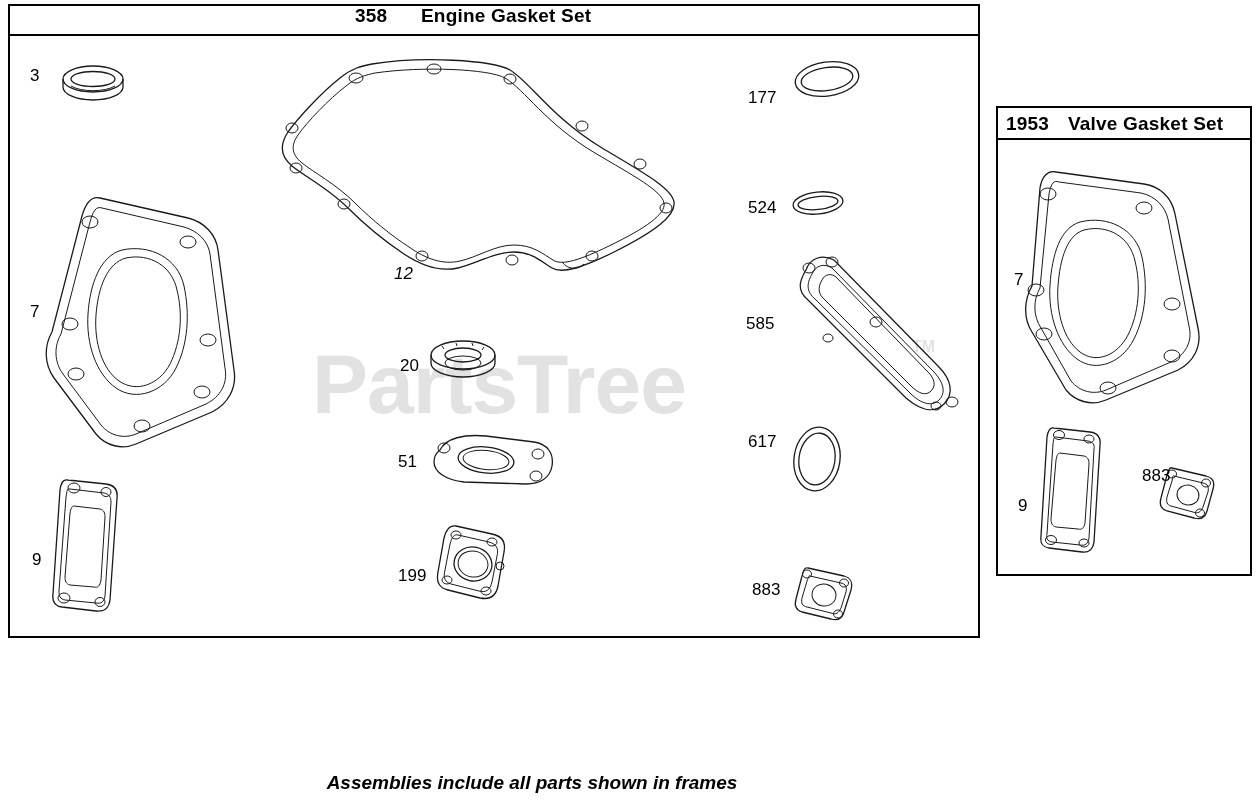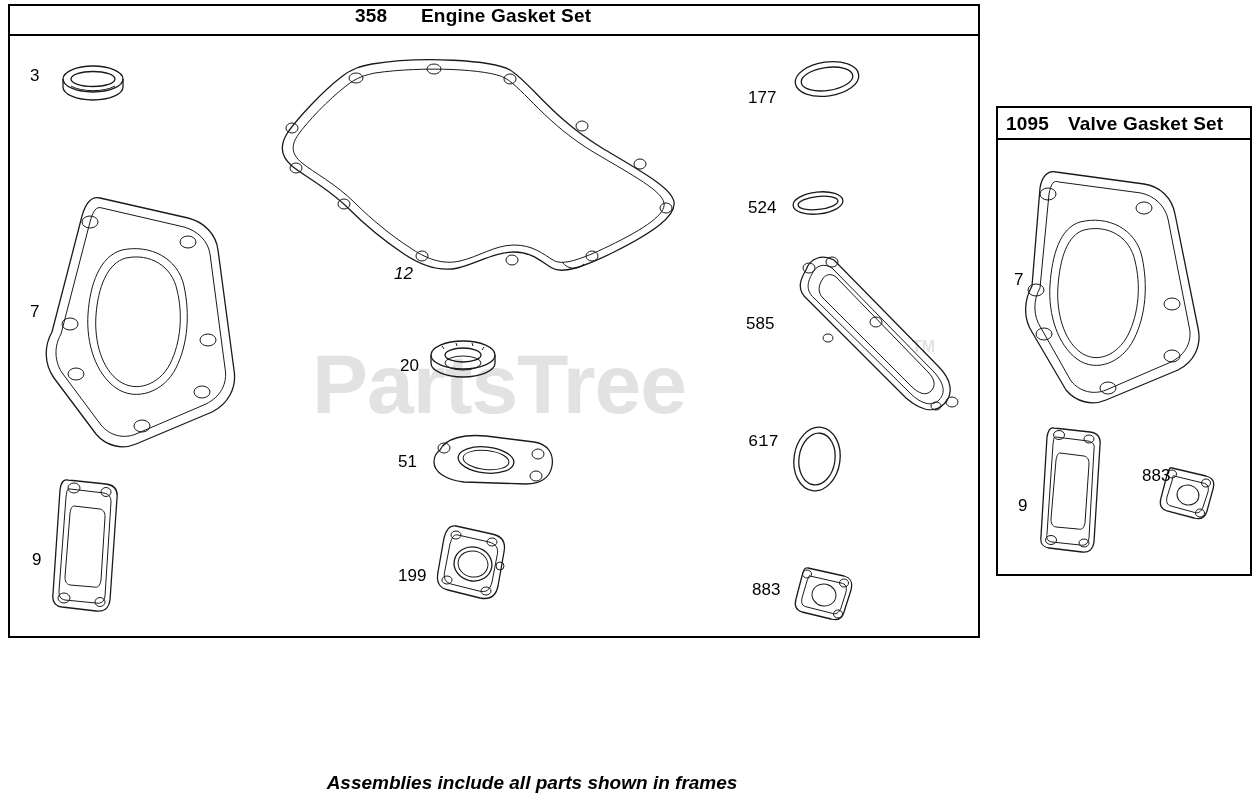--- a/index.html
+++ b/index.html
@@ -122,21 +122,21 @@
 
 <div class="frame" id="engine-frame">
   <div class="frame-head"></div>
 </div>
 <div class="frame-title" id="engine-title-num">358</div>
 <div class="frame-title" id="engine-title-text">Engine Gasket Set</div>
 
 <div class="frame" id="valve-frame">
   <div class="frame-head"></div>
 </div>
-<div class="frame-title" id="valve-title-num">1095</div>
+<div class="frame-title" id="valve-title-num">1953</div>
 <div class="frame-title" id="valve-title-text">Valve Gasket Set</div>
 
 <div id="watermark">PartsTree</div>
 <div id="watermark-tm">TM</div>
 
 <div class="part" style="left:58px; top:58px;">
   <svg width="70" height="50" viewBox="0 0 70 50">
     <ellipse class="ln" cx="35" cy="21" rx="30" ry="13"></ellipse>
     <ellipse class="ln" cx="35" cy="21" rx="22" ry="7.5"></ellipse>
     <path class="ln" d="M5 21 L5 29 A30 13 0 0 0 65 29 L65 21"></path>
@@ -292,21 +292,21 @@
   </svg>
 </div>
 <div class="callout" style="left:746px; top:314px;">585</div>
 
 <div class="part" style="left:790px; top:424px;">
   <svg width="54" height="70" viewBox="0 0 54 70">
     <ellipse class="ln" cx="27" cy="35" rx="23" ry="32" transform="rotate(8 27 35)"></ellipse>
     <ellipse class="ln" cx="27" cy="35" rx="18" ry="26" transform="rotate(8 27 35)"></ellipse>
   </svg>
 </div>
-<div class="callout" style="left:748px; top:432px;font-family:Liberation Mono, monospace;">617</div>
+<div class="callout" style="left:748px; top:432px;">617</div>
 
 <div class="part" style="left:794px; top:562px;">
   <svg width="62" height="62" viewBox="0 0 62 62">
     <path class="ln" d="M14 6 L50 14 C57 16 59 20 57 28 L50 50 C48 57 44 59 37 57
                         L8 50 C2 48 0 44 2 37 L8 14 C10 7 11 5 14 6 Z"></path>
     <path class="ln-thin" d="M16 14 L47 21 C52 22 53 25 52 30 L47 46 C45 51 42 53 37 51
                         L13 45 C8 44 7 41 8 36 L13 19 C15 14 15 13 16 14 Z"></path>
     <ellipse class="ln-thin" cx="30" cy="33" rx="12" ry="11" transform="rotate(12 30 33)"></ellipse>
     <ellipse class="ln-thin" cx="13" cy="12" rx="4.5" ry="4"></ellipse>
     <ellipse class="ln-thin" cx="50" cy="21" rx="4.5" ry="4"></ellipse>

